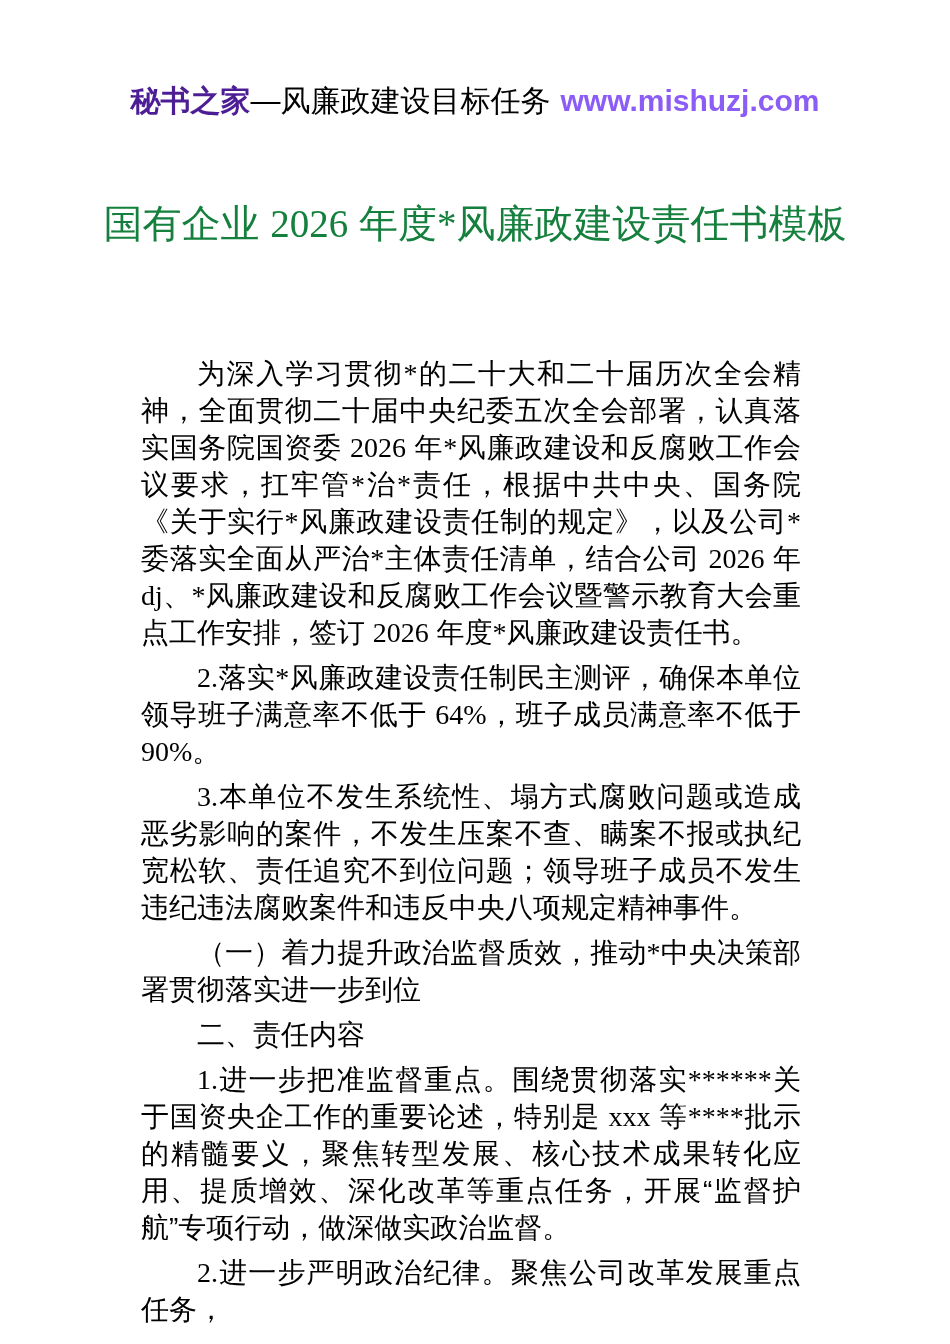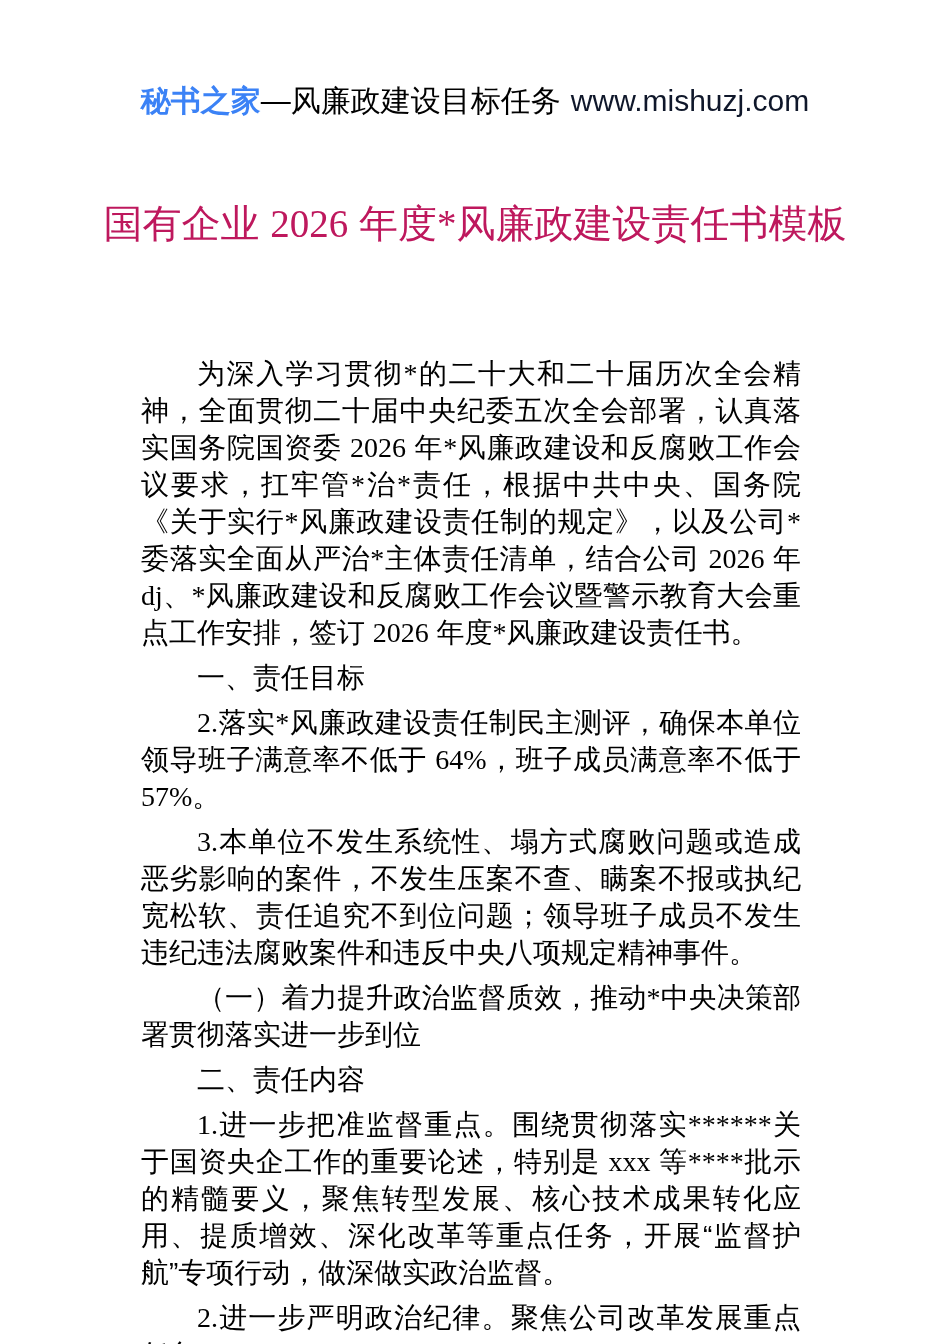--- a/index.html
+++ b/index.html
@@ -42,21 +42,21 @@
   .doc-title {
     position: absolute;
     top: 160px;
     left: 50%;
     transform: translateX(-50%);
     width: 745px;
     font-size: 39px;
     line-height: 76px;
     text-align: center;
     font-weight: 400;
-    color: #be185d;
+    color: #15803d;
   }
   .doc-body {
     position: absolute;
     top: 347px;
     left: 133px;
     width: 676px;
     font-size: 28px;
     line-height: 37px;
     text-align: justify;
     color: #000000;
@@ -70,29 +70,28 @@
   .latin {
     font-family: "Liberation Serif", "DejaVu Serif", serif;
   }
 </style>
 </head>
 <body>
 
 <div class="page">
 
   <div class="site-header">
-    <span class="brand" style="color: #3b82f6;">秘书之家</span><span class="tagline">—风廉政建设目标任务</span><a class="url" style="color: #0f172a;">www.mishuzj.com</a>
+    <span class="brand" style="color: #4c1d95;">秘书之家</span><span class="tagline">—风廉政建设目标任务</span><a class="url" style="color: #8b5cf6; font-weight: bold;">www.mishuzj.com</a>
   </div>
 
   <h1 class="doc-title">国有企业 <span class="latin">2026</span> 年度<span class="latin">*</span>风廉政建设责任书模板</h1>
 
   <div class="doc-body">
       <p>为深入学习贯彻<span class="latin">*</span>的二十大和二十届历次全会精神，全面贯彻二十届中央纪委五次全会部署，认真落实国务院国资委 <span class="latin">2026</span> 年<span class="latin">*</span>风廉政建设和反腐败工作会议要求，扛牢管<span class="latin">*</span>治<span class="latin">*</span>责任，根据中共中央、国务院《关于实行<span class="latin">*</span>风廉政建设责任制的规定》，以及公司<span class="latin">*</span>委落实全面从严治<span class="latin">*</span>主体责任清单，结合公司 <span class="latin">2026</span> 年 <span class="latin">dj</span>、<span class="latin">*</span>风廉政建设和反腐败工作会议暨警示教育大会重点工作安排，签订 <span class="latin">2026</span> 年度<span class="latin">*</span>风廉政建设责任书。</p>
-      <p>一、责任目标</p>
-      <p><span class="latin">2.</span>落实<span class="latin">*</span>风廉政建设责任制民主测评，确保本单位领导班子满意率不低于 <span class="latin">64%</span>，班子成员满意率不低于 <span class="latin">57%</span>。</p>
+      <p><span class="latin">2.</span>落实<span class="latin">*</span>风廉政建设责任制民主测评，确保本单位领导班子满意率不低于 <span class="latin">64%</span>，班子成员满意率不低于 <span class="latin">90%</span>。</p>
       <p><span class="latin">3.</span>本单位不发生系统性、塌方式腐败问题或造成恶劣影响的案件，不发生压案不查、瞒案不报或执纪宽松软、责任追究不到位问题；领导班子成员不发生违纪违法腐败案件和违反中央八项规定精神事件。</p>
       <p>（一）着力提升政治监督质效，推动<span class="latin">*</span>中央决策部署贯彻落实进一步到位</p>
       <p>二、责任内容</p>
       <p><span class="latin">1.</span>进一步把准监督重点。围绕贯彻落实<span class="latin">******</span>关于国资央企工作的重要论述，特别是 <span class="latin">xxx</span> 等<span class="latin">****</span>批示的精髓要义，聚焦转型发展、核心技术成果转化应用、提质增效、深化改革等重点任务，开展“监督护航”专项行动，做深做实政治监督。</p>
       <p><span class="latin">2.</span>进一步严明政治纪律。聚焦公司改革发展重点任务，</p>
     </div>
 
 </div>
 
 </body></html>

